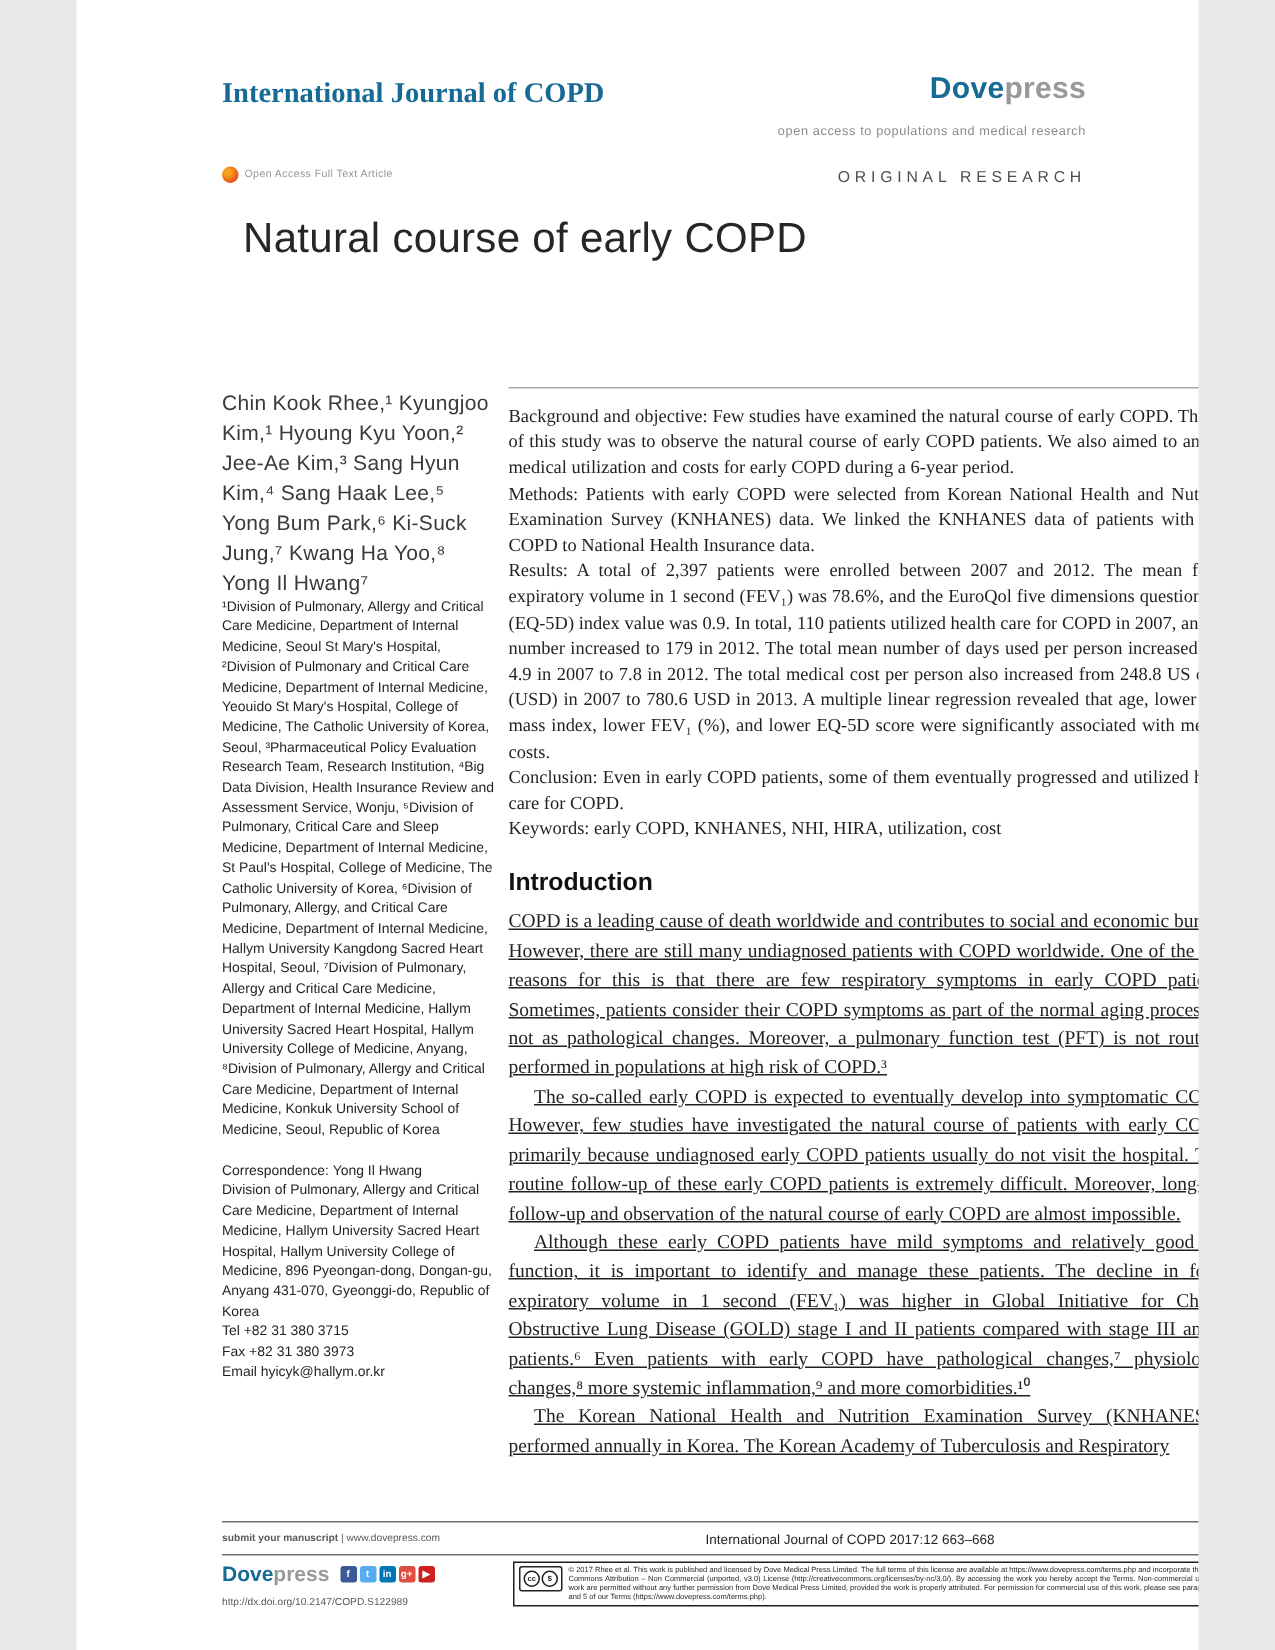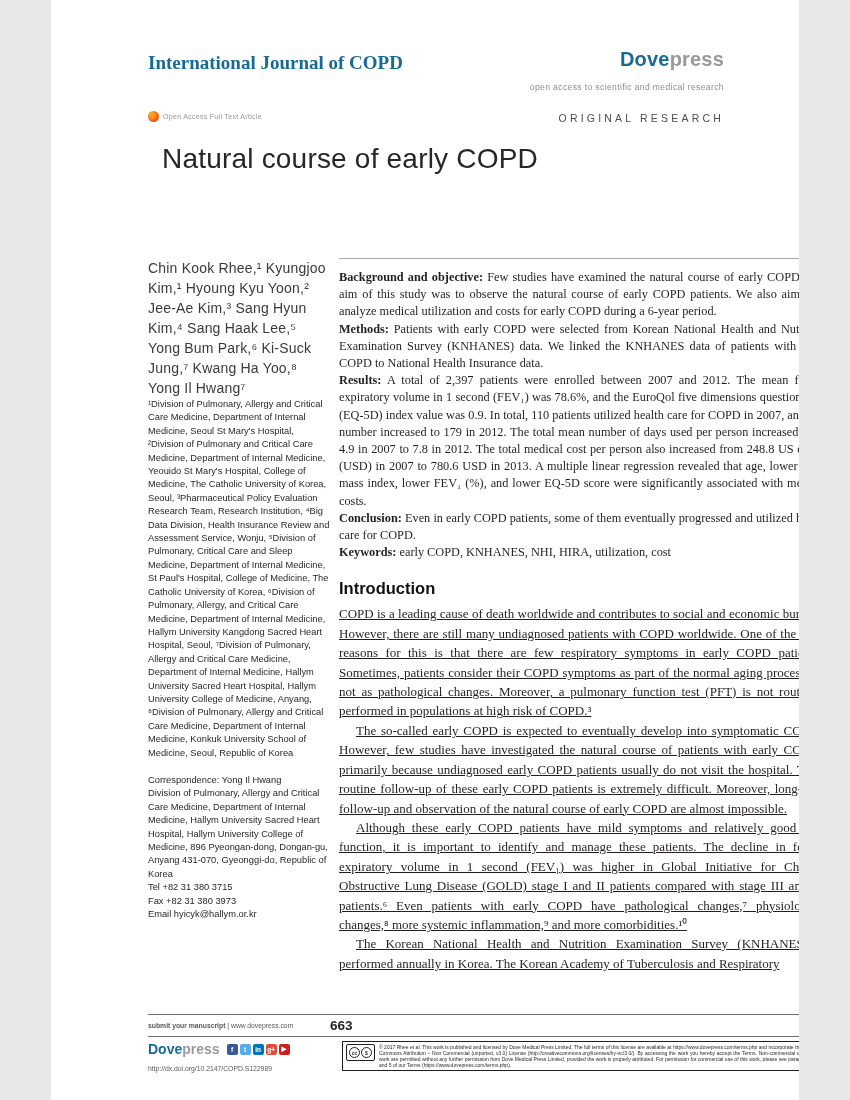--- a/index.html
+++ b/index.html
@@ -29,21 +29,21 @@
   .leftcol { width:182px; flex:none; }
   .rightcol { flex:1; border-top:1px solid #a7a9ac; padding-top:10px; min-width:0; }
 
   .authors { font-size:14px; line-height:20px; color:#3a3a3a; letter-spacing:.2px; }
   .affil { font-size:9.3px; line-height:13.4px; }
   .corr { margin-top:14px; font-size:9.3px; line-height:13.4px; }
   .corr b { font-weight:normal; }
 
   .abs { margin:0; font-family:"Liberation Serif", serif; font-size:12.3px; line-height:17.2px;
          text-align:justify; }
-  .abs b { font-weight:bold; }
+  .abs b { font-weight:normal; }
   .intro-h { margin:18px 0 6px 0; font-size:16.5px; font-weight:bold; color:#111;
              font-family:"Liberation Sans", sans-serif; }
   .body-p { margin:0; font-family:"Liberation Serif", serif; font-size:13px; line-height:19.4px;
             text-align:justify;text-decoration:underline; }
   .indent { text-indent:17px; }
 
   
   .footer { position:absolute; left:97px; top:1014px; width:678px; }
   .f-row1 { display:flex; align-items:center; border-top:1px solid #6d6e71;
             border-bottom:1px solid #6d6e71; padding:3px 0; }
@@ -69,21 +69,21 @@
          display:flex; align-items:center; justify-content:center; font-weight:bold; color:#231f20; }
   .lic-text { flex:1; font-size:5px; line-height:6px; text-align:justify; color:#231f20; }
 </style>
 </head>
 <body>
 
 <div class="page">
 
   <div class="jname">International Journal of COPD</div>
   <div class="dovetop"><span class="dove">Dove</span><span class="press">press</span></div>
-  <div class="tagline">open access to scientific and medical research</div>
+  <div class="tagline">open access to populations and medical research</div>
 
   <div class="oa-row">
     <span class="oa-logo"></span>
     <span class="oa-text">Open Access Full Text Article</span>
   </div>
   <div class="rtype">ORIGINAL RESEARCH</div>
 
   <h1 class="title">Natural course of early COPD</h1>
 
   <div class="cols">
@@ -111,20 +111,21 @@
       <p class="body-p">COPD is a leading cause of death worldwide and contributes to social and economic burden.¹ However, there are still many undiagnosed patients with COPD worldwide. One of the main reasons for this is that there are few respiratory symptoms in early COPD patients.² Sometimes, patients consider their COPD symptoms as part of the normal aging process but not as pathological changes. Moreover, a pulmonary function test (PFT) is not routinely performed in populations at high risk of COPD.³</p>
       <p class="body-p indent">The so-called early COPD is expected to eventually develop into symptomatic COPD.⁴ However, few studies have investigated the natural course of patients with early COPD,⁵ primarily because undiagnosed early COPD patients usually do not visit the hospital. Thus, routine follow-up of these early COPD patients is extremely difficult. Moreover, long-term follow-up and observation of the natural course of early COPD are almost impossible.</p>
       <p class="body-p indent">Although these early COPD patients have mild symptoms and relatively good lung function, it is important to identify and manage these patients. The decline in forced expiratory volume in 1 second (FEV₁) was higher in Global Initiative for Chronic Obstructive Lung Disease (GOLD) stage I and II patients compared with stage III and IV patients.⁶ Even patients with early COPD have pathological changes,⁷ physiological changes,⁸ more systemic inflammation,⁹ and more comorbidities.¹⁰</p>
       <p class="body-p indent">The Korean National Health and Nutrition Examination Survey (KNHANES) is performed annually in Korea. The Korean Academy of Tuberculosis and Respiratory</p>
     </div>
   </div>
 
   <div class="footer">
     <div class="f-row1">
       <div class="f-submit"><b>submit your manuscript</b><span> | </span><span>www.dovepress.com</span></div>
+      <div class="f-citation">International Journal of COPD 2017:12 663–668</div>
       <div class="f-page">663</div>
     </div>
 
     <div class="f-row2">
       <div class="f-left">
         <div class="f-brandrow">
           <div class="f-brand"><span class="dove">Dove</span><span class="press">press</span></div>
           <div class="socials">
             <span class="s-icon fb">f</span>
             <span class="s-icon tw">t</span>

